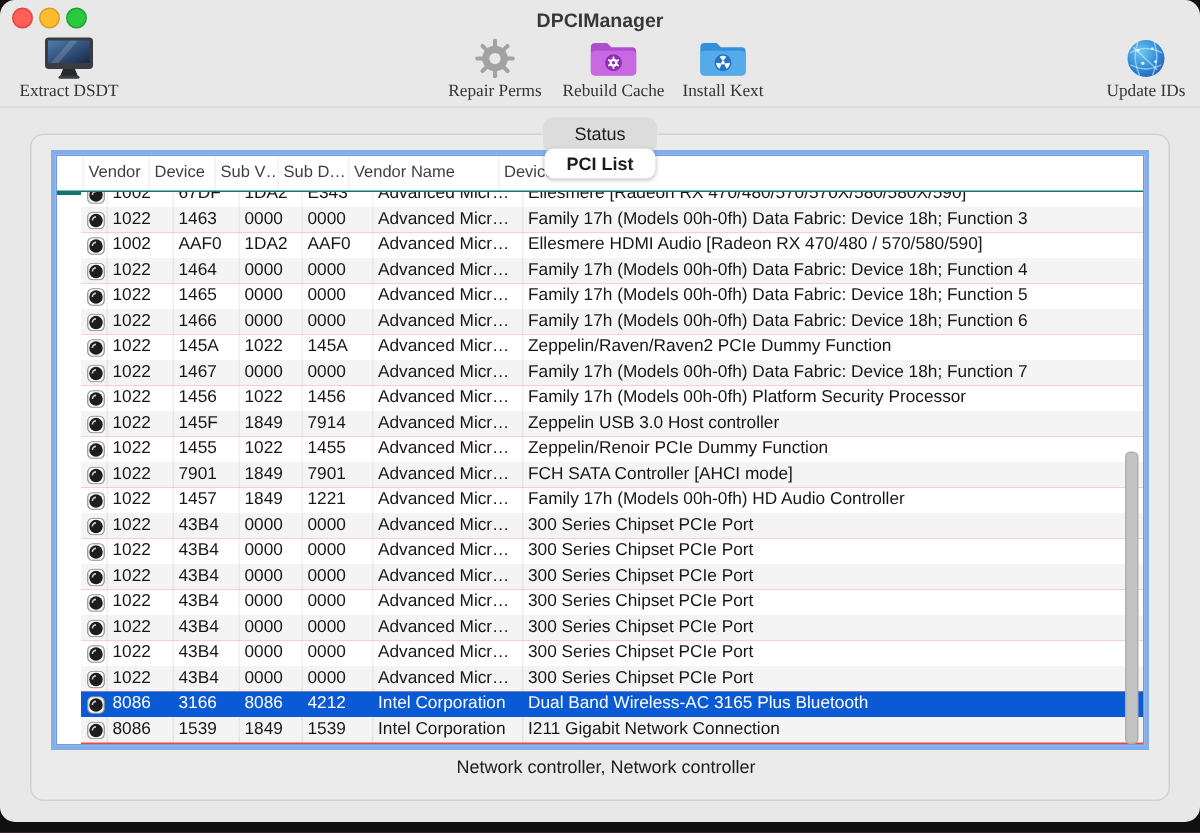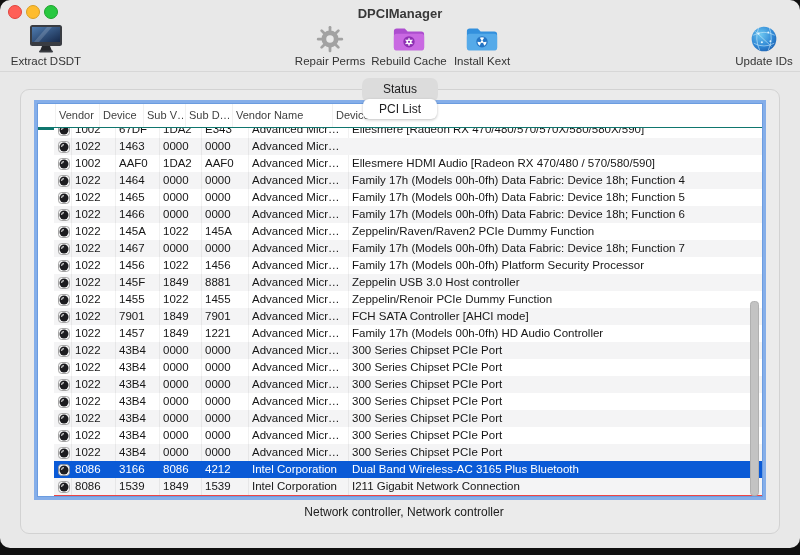--- a/index.html
+++ b/index.html
@@ -11,35 +11,35 @@
   .light{position:absolute;top:5px;width:12px;height:12px;border-radius:50%;}
   .light.red{left:8px;background:#ff5f57;border:0.5px solid #e0443e;}
   .light.yellow{left:26px;background:#febc2e;border:0.5px solid #d89e24;}
   .light.green{left:44px;background:#28c840;border:0.5px solid #1fa22f;}
   .app-title{position:absolute;top:6px;left:0;right:0;text-align:center;font-size:13px;
     font-weight:bold;color:#383838;}
   
   .toolbar{position:absolute;left:0;top:24px;right:0;height:47px;}
   .tool{position:absolute;top:0;width:90px;height:46px;text-align:center;cursor:default;}
   .tool .ticon{display:block;height:30px;margin:0 auto;}
-  .tool .tlabel{display:block;font-size:11.5px;color:#343434;margin-top:1px;white-space:nowrap;}
+  .tool .tlabel{display:block;font-size:11.5px;color:#343434;margin-top:1px;white-space:nowrap;font-family:Liberation Serif, serif;}
   .tool.extract{left:1px;}
   .tool.repair{left:285px;}
   .tool.rebuild{left:364px;}
   .tool.install{left:437px;}
   .tool.update{left:719px;}
   .toolbar-divider{position:absolute;left:0;right:0;top:71px;height:1px;background:#d7d7d7;}
   
   .content-box{position:absolute;left:20px;top:89px;width:758px;height:443px;background:#ebebeb;
     border:1px solid #d2d2d2;border-radius:9px;}
   .segmented{position:absolute;left:50%;transform:translateX(-50%);top:78px;height:22px;
     background:#dcdcdc;border-radius:7px;display:flex;align-items:center;padding:1px;z-index:5;flex-direction:column;}
   .segment{min-width:62px;height:20px;line-height:20px;text-align:center;font-size:12px;
     color:#1c1c1e;border-radius:6px;padding:0 6px;cursor:default;}
-  .segment.selected{background:#ffffff;box-shadow:0 1px 3px rgba(0,0,0,0.25);font-weight:normal;}
+  .segment.selected{background:#ffffff;box-shadow:0 1px 3px rgba(0,0,0,0.25);font-weight:bold;}
   
   .pci-table{position:absolute;left:37px;top:103px;width:726px;height:394px;background:#ffffff;
     border:1px solid #6b9ce0;box-shadow:0 0 0 3px #85aee9;box-sizing:border-box;overflow:hidden;}
   .thead,.trow{display:grid;grid-template-columns:18px 44px 44px 42px 47px 100px 1fr;}
   .thead{height:23px;line-height:23px;border-bottom:3px solid #0f766e;background:#ffffff;}
   .thead .cell{font-size:11px;color:#3f3f3f;}
   .tbody{position:absolute;left:0;top:24px;right:0;bottom:0;overflow:hidden;background:#ef4444;margin-left:16px;}
   .trow{height:17px;line-height:17px;background:#ffffff;}
   .trow.alt{background:#f4f4f5;}
   .trow.first{margin-top:-7px;}
@@ -219,20 +219,21 @@
     <rect x="0.5" y="0.5" width="11" height="11" rx="3.2" fill="#fdfdfd" stroke="#8f8f8f" stroke-width="0.8"></rect>
     <circle cx="6" cy="6" r="4.5" fill="#1d1d20"></circle>
     <path d="M3.6,6 a2.4,2.4 0 0 1 2.4,-2.4" stroke="#c9c9c9" stroke-width="1.1" fill="none"></path>
   </svg>
 </div>
           <div class="cell">1022</div>
           <div class="cell">1463</div>
           <div class="cell">0000</div>
           <div class="cell">0000</div>
           <div class="cell">Advanced Micr…</div>
+          <div class="cell">Family 17h (Models 00h-0fh) Data Fabric: Device 18h; Function 3</div>
         </div>
         <div class="trow">
           <div class="icell">
   <svg width="12" height="12" viewBox="0 0 12 12">
     <rect x="0.5" y="0.5" width="11" height="11" rx="3.2" fill="#fdfdfd" stroke="#8f8f8f" stroke-width="0.8"></rect>
     <circle cx="6" cy="6" r="4.5" fill="#1d1d20"></circle>
     <path d="M3.6,6 a2.4,2.4 0 0 1 2.4,-2.4" stroke="#c9c9c9" stroke-width="1.1" fill="none"></path>
   </svg>
 </div>
           <div class="cell">1002</div>
@@ -336,21 +337,21 @@
           <div class="icell">
   <svg width="12" height="12" viewBox="0 0 12 12">
     <rect x="0.5" y="0.5" width="11" height="11" rx="3.2" fill="#fdfdfd" stroke="#8f8f8f" stroke-width="0.8"></rect>
     <circle cx="6" cy="6" r="4.5" fill="#1d1d20"></circle>
     <path d="M3.6,6 a2.4,2.4 0 0 1 2.4,-2.4" stroke="#c9c9c9" stroke-width="1.1" fill="none"></path>
   </svg>
 </div>
           <div class="cell">1022</div>
           <div class="cell">145F</div>
           <div class="cell">1849</div>
-          <div class="cell">8881</div>
+          <div class="cell">7914</div>
           <div class="cell">Advanced Micr…</div>
           <div class="cell">Zeppelin USB 3.0 Host controller</div>
         </div>
         <div class="trow">
           <div class="icell">
   <svg width="12" height="12" viewBox="0 0 12 12">
     <rect x="0.5" y="0.5" width="11" height="11" rx="3.2" fill="#fdfdfd" stroke="#8f8f8f" stroke-width="0.8"></rect>
     <circle cx="6" cy="6" r="4.5" fill="#1d1d20"></circle>
     <path d="M3.6,6 a2.4,2.4 0 0 1 2.4,-2.4" stroke="#c9c9c9" stroke-width="1.1" fill="none"></path>
   </svg>

